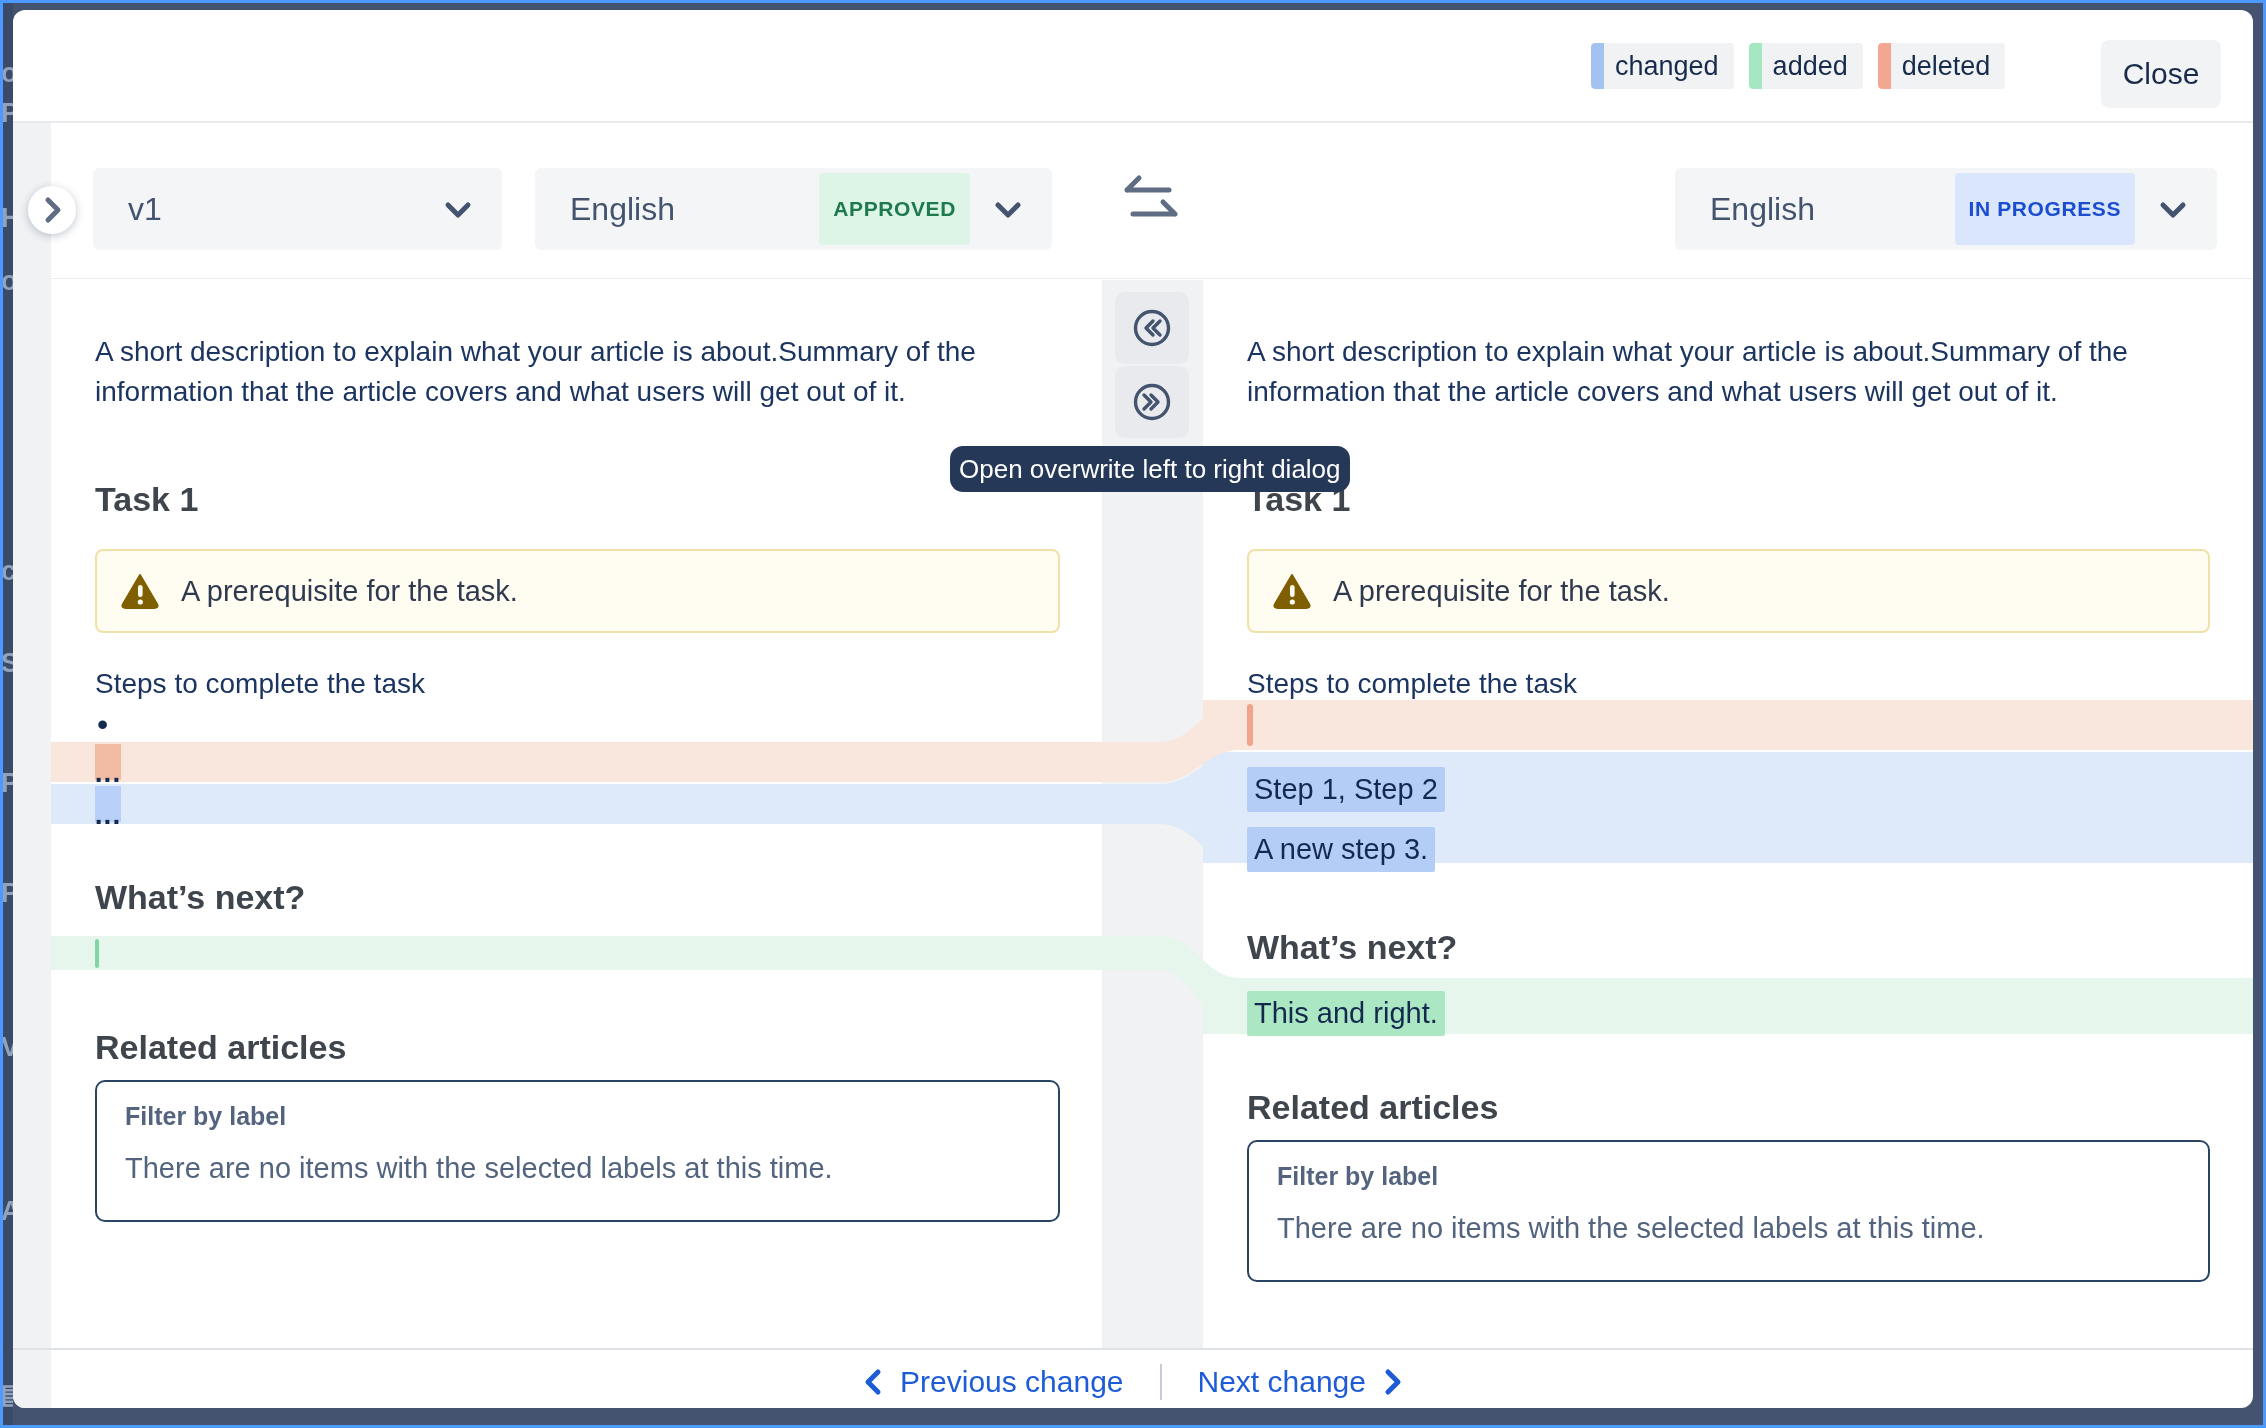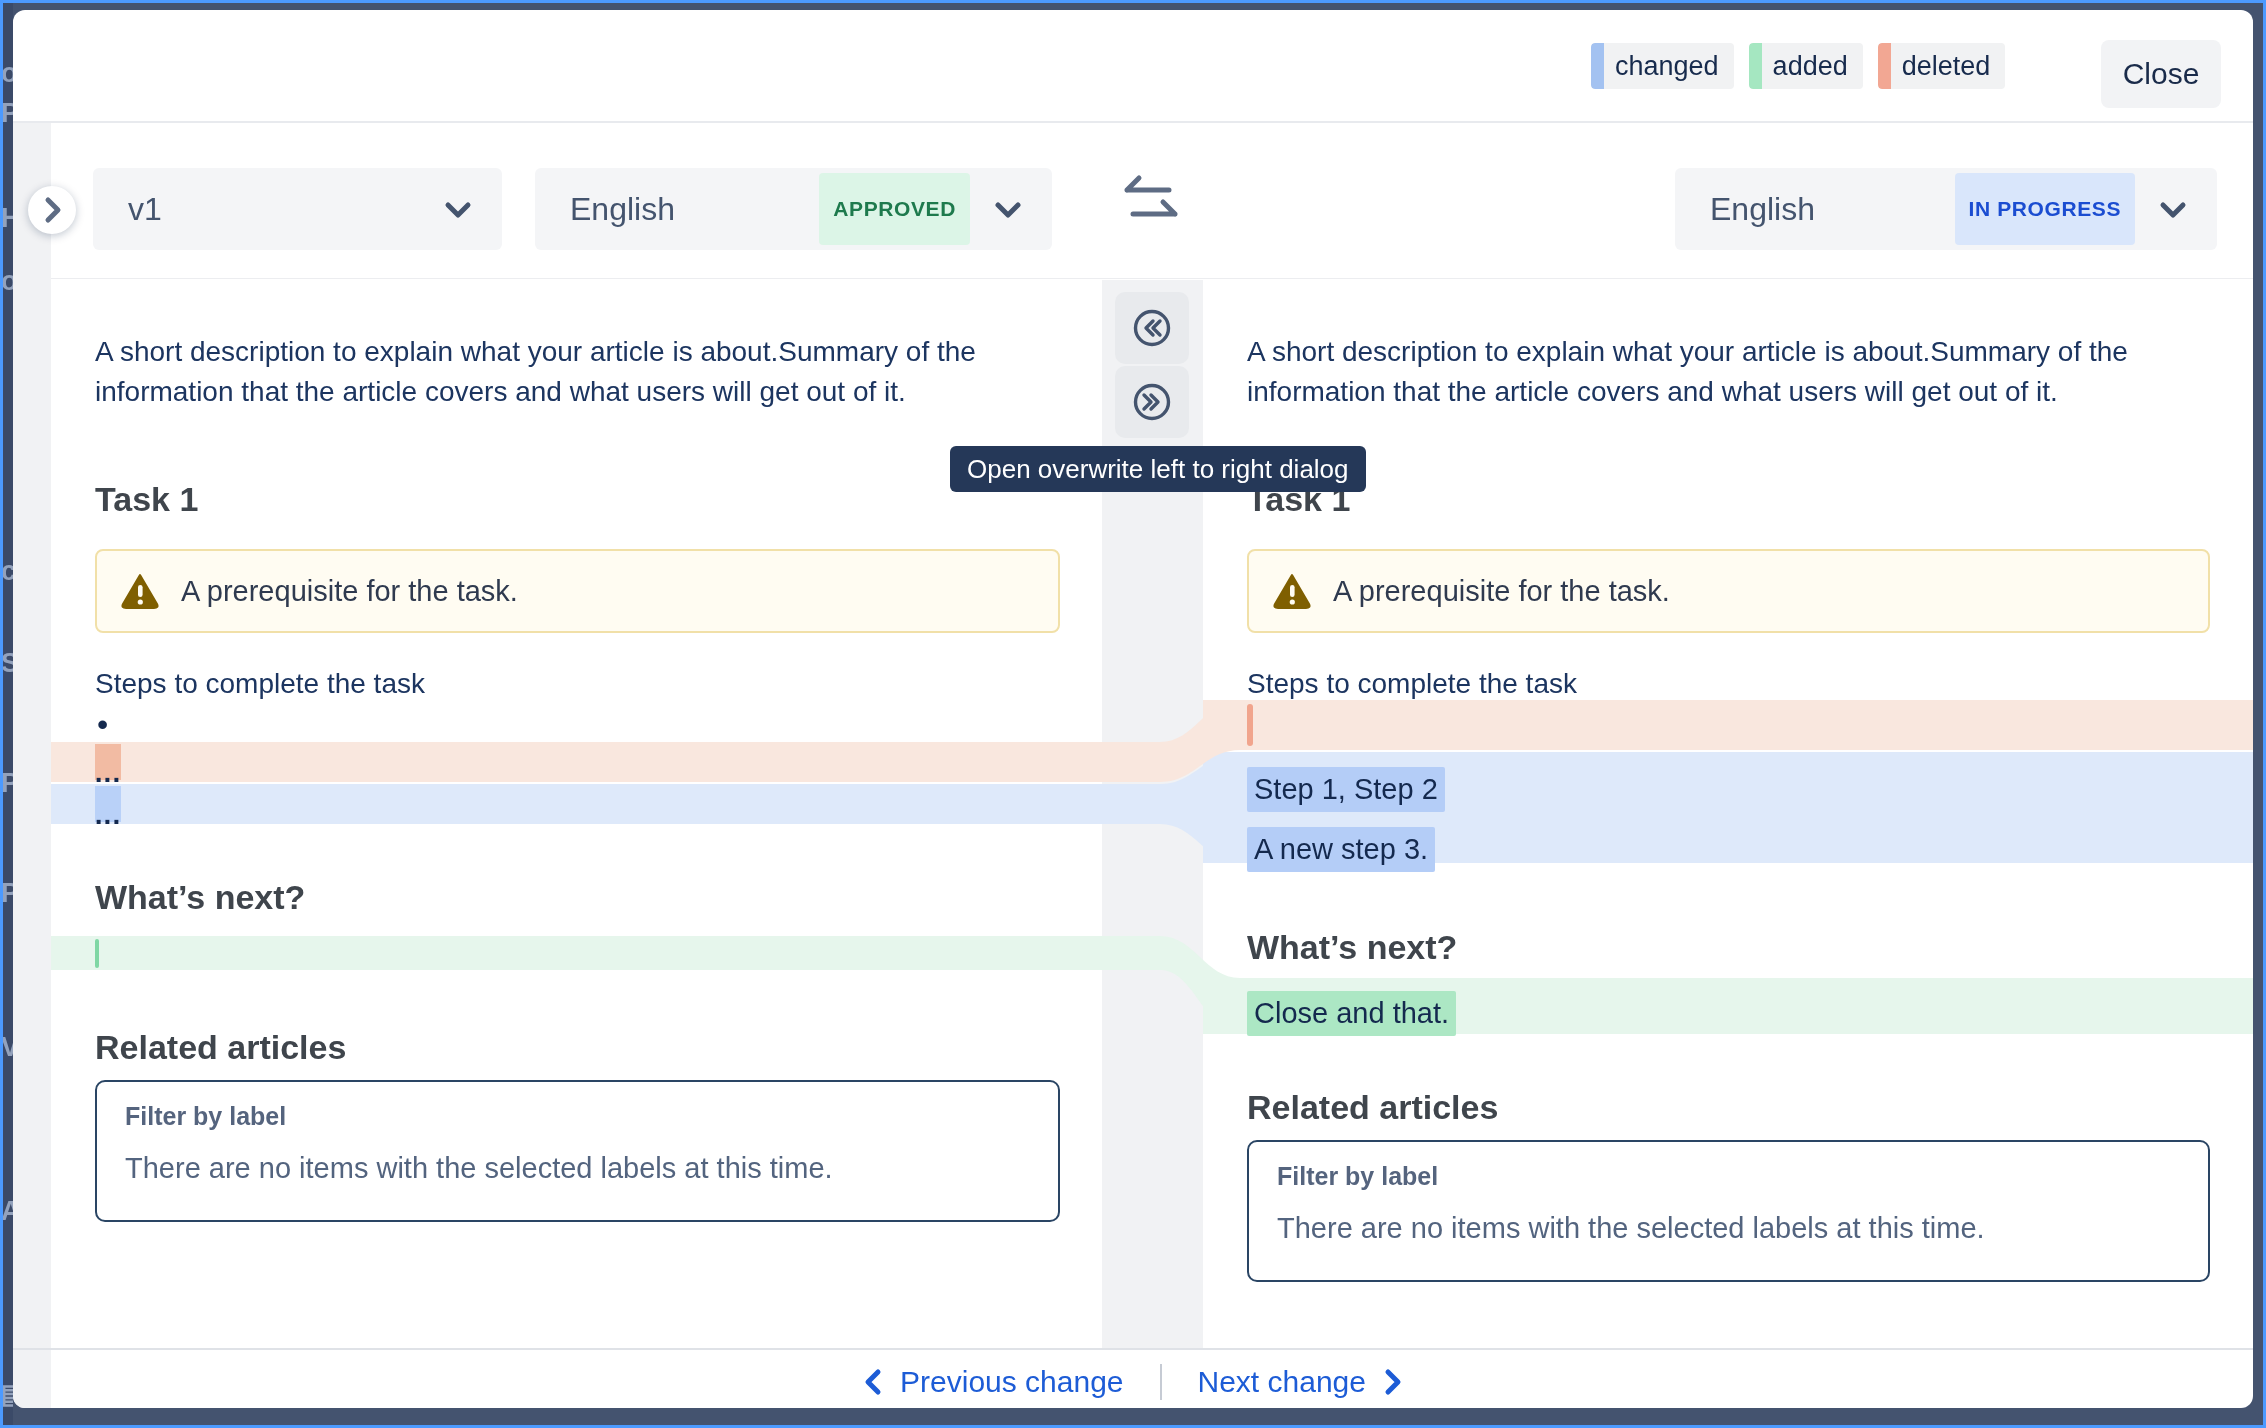--- a/index.html
+++ b/index.html
@@ -28,21 +28,21 @@
   .sel-btn{position:absolute;top:158px;height:82px;background:#F4F5F7;border:none;border-radius:6px;cursor:pointer;
         display:flex;align-items:center;font-family:inherit;font-size:32px;color:#44546E;padding:0 28px 0 35px;box-sizing:border-box;}
   .sel-btn .grow{flex:1;text-align:left;font-size:32px;color:#44546E;}
   .badge{font-size:21px;font-weight:700;letter-spacing:.6px;border-radius:4px;padding:24px 14px;margin-right:22px;}
   .row-line{position:absolute;left:38px;top:268px;width:2202px;height:1px;background:#ECEDF0;}
   
   .gutter{position:absolute;left:1089px;top:270px;width:101px;height:1068px;background:#F1F2F4;}
   .gut-btn{position:absolute;left:1102px;width:74px;height:72px;background:#E8EAED;border:none;border-radius:10px;cursor:pointer;
         display:flex;align-items:center;justify-content:center;z-index:4;}
   .tooltip{position:absolute;left:937px;top:436px;height:46px;line-height:46px;background:#253858;color:#fff;
-        font-size:26px;border-radius:6px;padding:0 17px;white-space:nowrap;z-index:10;}
+        font-size:26px;border-radius:13px;padding:0 9px;white-space:nowrap;z-index:10;}
   .band{position:absolute;z-index:1;}
   .conn-svg{position:absolute;left:1047px;top:670px;z-index:1;}
   .t{position:absolute;z-index:2;}
   .body-txt{font-size:28px;line-height:40px;color:#1C3560;}
   .h2{font-size:34px;font-weight:600;color:#3F454C;}
   .warn{position:absolute;height:84px;background:#FFFCF2;border:2px solid #F1E0A8;border-radius:8px;z-index:2;
         display:flex;align-items:center;box-sizing:border-box;}
   .warn svg{margin:0 22px 0 24px;flex:0 0 auto;}
   .warn .wtxt{font-size:29px;color:#2F3A4F;}
   .ell-mark{position:absolute;width:26px;height:36px;z-index:2;display:flex;align-items:flex-end;justify-content:center;}
@@ -216,21 +216,21 @@
 
     <div class="t" style="left:1234px;top:757px;">
       <span class="hl" style="background:#B4CDF7;">Step 1, Step 2</span>
     </div>
     <div class="t" style="left:1234px;top:817px;">
       <span class="hl" style="background:#B4CDF7;">A new step 3.</span>
     </div>
 
     <div class="t h2" style="left:1234px;top:918px;">What’s next?</div>
     <div class="t" style="left:1234px;top:981px;">
-      <span class="hl" style="background:#ACE7C4;">Close and that.</span>
+      <span class="hl" style="background:#ACE7C4;">This and right.</span>
     </div>
 
     <div class="t h2" style="left:1234px;top:1078px;">Related articles</div>
     <div class="rel-box" style="left:1234px;top:1130px;width:963px;">
       <span class="flab">Filter by label</span>
       <span class="noitems">There are no items with the selected labels at this time.</span>
     </div>
 
     <div class="foot-line"></div>
     <div class="foot-nav">

